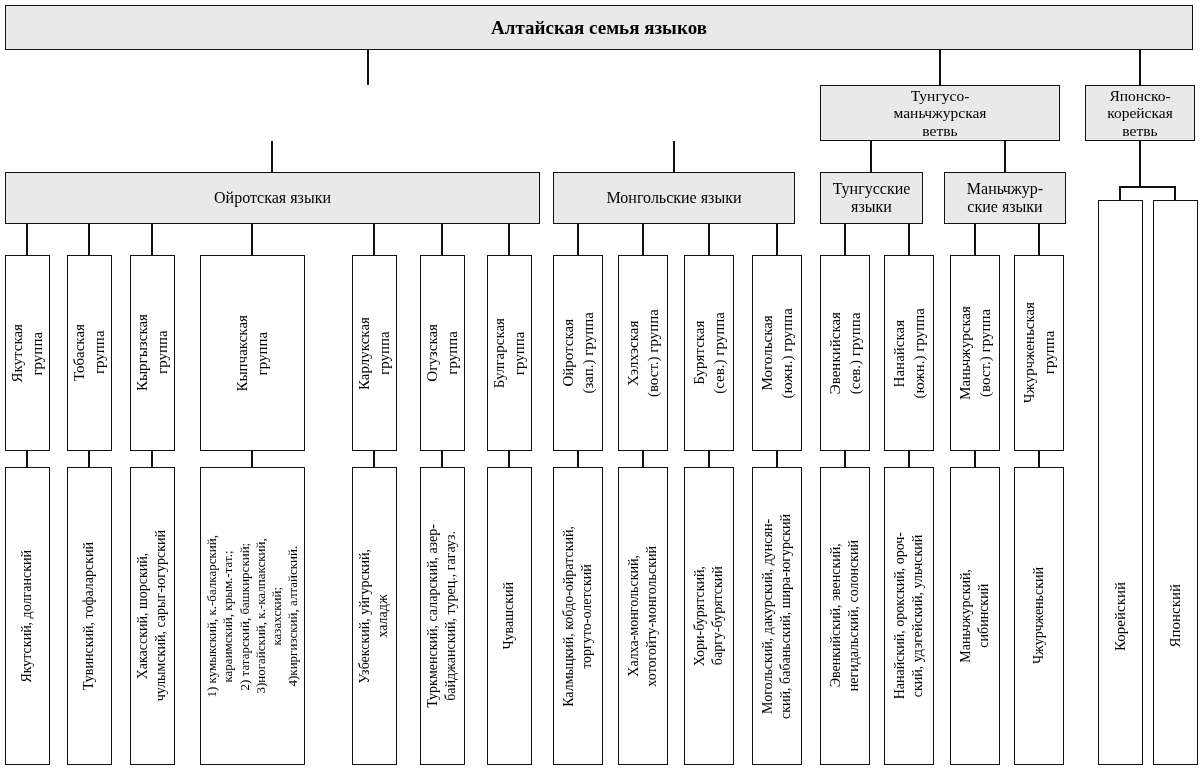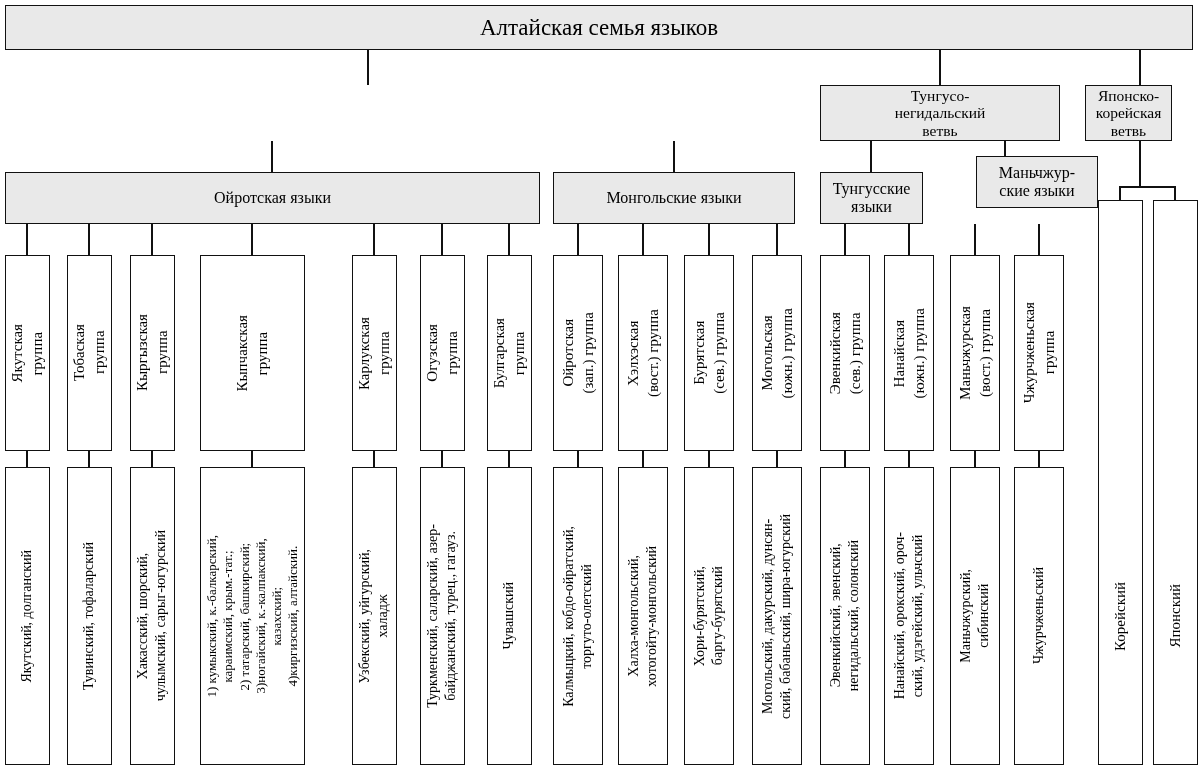--- a/index.html
+++ b/index.html
@@ -2,21 +2,21 @@
 <html><head>
 <meta charset="utf-8">
 <style>
   html,body{margin:0;padding:0;background:#fff;}
   body{width:1200px;height:772px;font-family:"Liberation Serif",serif;color:#000;}
   #diagram{position:relative;width:1200px;height:772px;background:#fff;overflow:hidden;}
   .box{position:absolute;box-sizing:border-box;border:1.5px solid #111;background:#fff;
        display:flex;align-items:center;justify-content:center;}
   .hdr{background:#e9e9e9;}
   .lbl{display:block;white-space:pre-line;text-align:center;font-size:16px;line-height:1.12;}
-  .title-box .lbl{font-size:23px;font-weight:normal;}
+  .title-box .lbl{font-size:19px;font-weight:bold;}
   .branch .lbl{font-size:15.5px;}
   .fam .lbl{font-size:16px;}
   .vlabel{display:block;writing-mode:vertical-rl;transform:rotate(180deg);
           white-space:pre-line;text-align:center;line-height:1.3;font-size:15px;}
   .lang .vlabel{font-size:14px;}
   .kip .vlabel{font-size:13px;line-height:1.25;}
   .tall{padding-top:267px;}
   .tall .vlabel{font-size:15px;}
   .line{position:absolute;background:#111;}
 </style>
@@ -28,24 +28,24 @@
   <div class="box hdr title-box" style="left:5px;top:5px;width:1188px;height:45px;">
     <span class="lbl">Алтайская семья языков</span>
   </div>
 
   <div class="line" style="left:367px;top:50px;width:2px;height:35px;"></div>
   <div class="line" style="left:939px;top:50px;width:2px;height:35px;"></div>
   <div class="line" style="left:1139px;top:50px;width:2px;height:35px;"></div>
 
   <div class="box hdr branch" style="left:820px;top:85px;width:240px;height:56px;">
     <span class="lbl">Тунгусо-
-негидальский
+маньчжурская
 ветвь</span>
   </div>
-  <div class="box hdr branch" style="left:1085px;top:85px;width:87px;height:56px;">
+  <div class="box hdr branch" style="left:1085px;top:85px;width:110px;height:56px;">
     <span class="lbl">Японско-
 корейская
 ветвь</span>
   </div>
 
   <div class="line" style="left:271px;top:141px;width:2px;height:31px;"></div>
   <div class="line" style="left:673px;top:141px;width:2px;height:31px;"></div>
   <div class="line" style="left:870px;top:141px;width:2px;height:31px;"></div>
   <div class="line" style="left:1004px;top:141px;width:2px;height:31px;"></div>
 
@@ -57,21 +57,21 @@
   <div class="box hdr fam" style="left:5px;top:172px;width:535px;height:52px;">
     <span class="lbl">Ойротская языки</span>
   </div>
   <div class="box hdr fam" style="left:820px;top:172px;width:103px;height:52px;">
     <span class="lbl">Тунгусские
 языки</span>
   </div>
   <div class="box hdr fam" style="left:553px;top:172px;width:242px;height:52px;">
     <span class="lbl">Монгольские языки</span>
   </div>
-  <div class="box hdr fam" style="left:944px;top:156px;width:122px;height:52px;margin-left:32px;">
+  <div class="box hdr fam" style="left:944px;top:172px;width:122px;height:52px;">
     <span class="lbl">Маньчжур-
 ские языки</span>
   </div>
 
   <div class="line" style="left:26px;top:224px;width:2px;height:31px;"></div>
   <div class="line" style="left:88px;top:224px;width:2px;height:31px;"></div>
   <div class="line" style="left:151px;top:224px;width:2px;height:31px;"></div>
   <div class="line" style="left:251px;top:224px;width:2px;height:31px;"></div>
   <div class="line" style="left:373px;top:224px;width:2px;height:31px;"></div>
   <div class="line" style="left:441px;top:224px;width:2px;height:31px;"></div>

